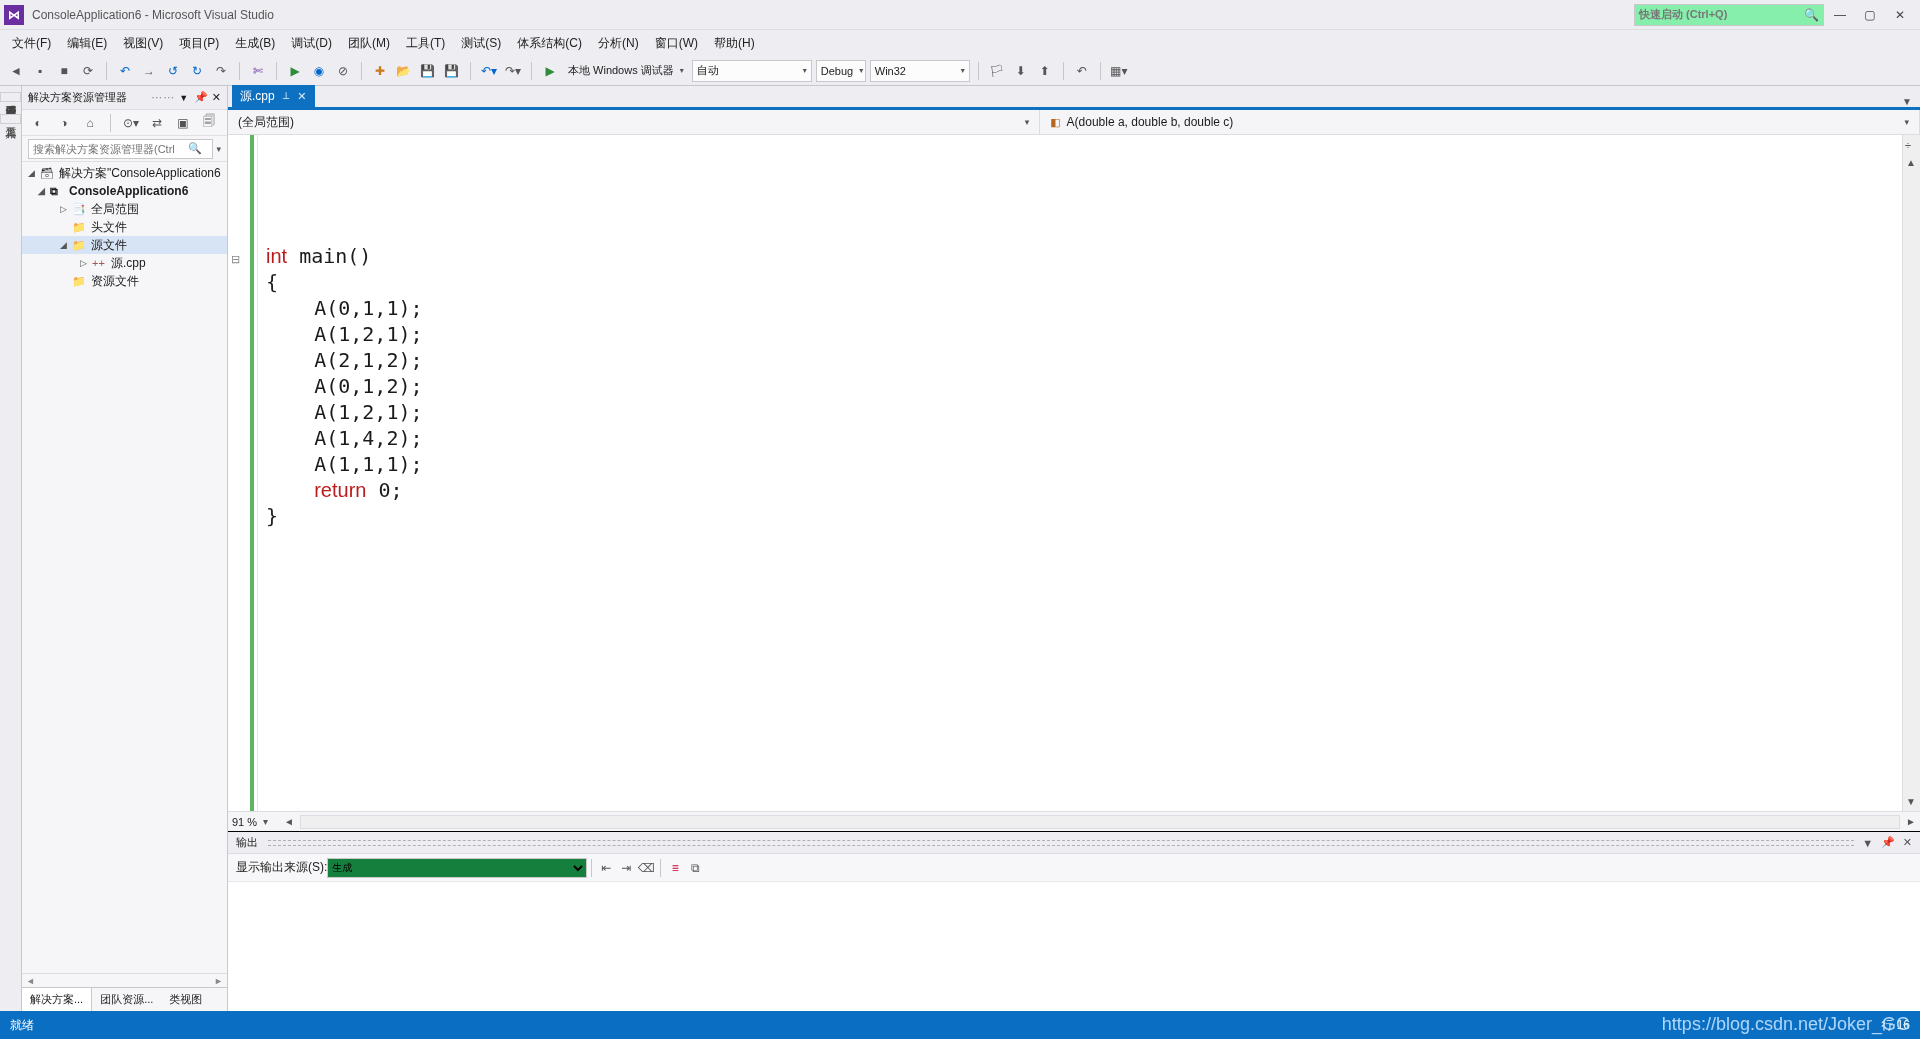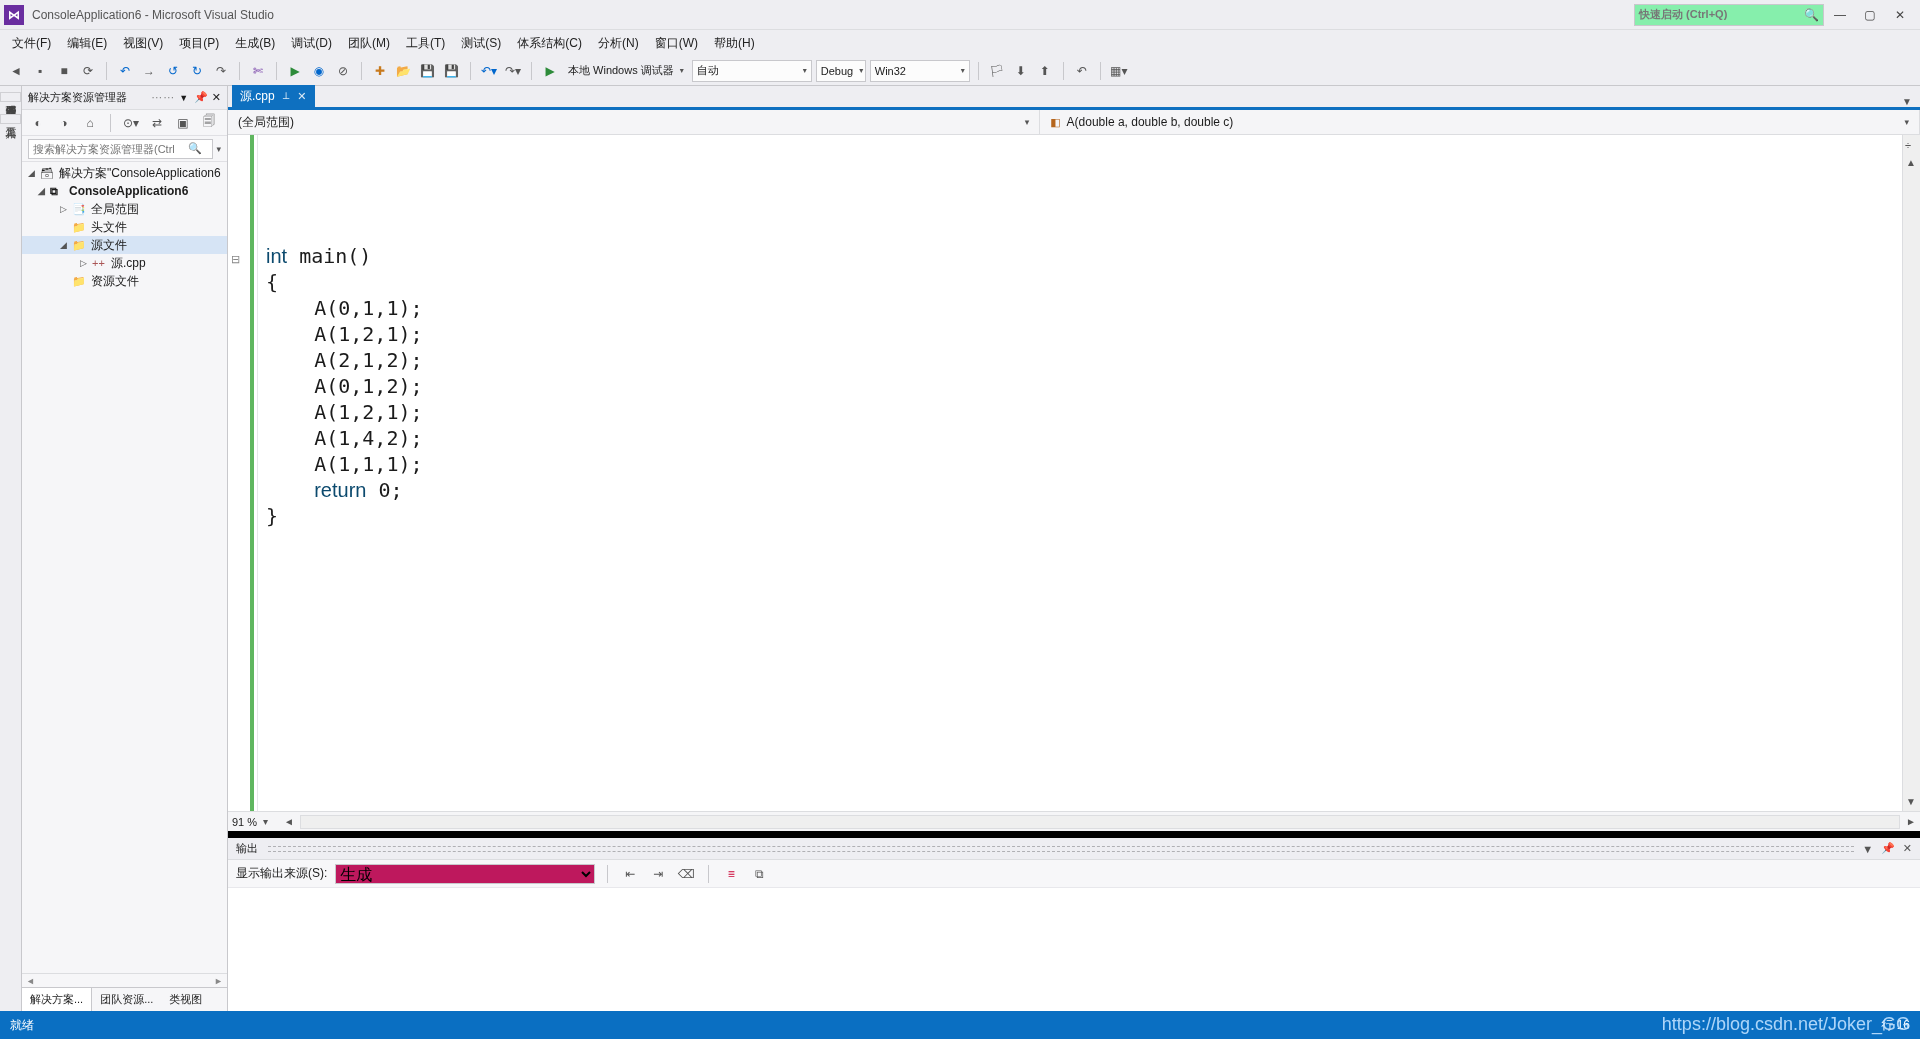--- a/index.html
+++ b/index.html
@@ -54,33 +54,33 @@
 .doc-tabs .tab-dd { margin-left:auto; padding:0 8px; font-size:10px; color:#555; }
 .nav-bar { height:25px; background:#f5f5f7; border-bottom:1px solid #dcdde0; display:flex; align-items:center; font-size:12px;justify-content:flex-end; }
 .nav-dd { flex:1; display:flex; align-items:center; padding:0 10px; border-right:1px solid #dcdde0; height:100%; }
 .nav-dd .arr { margin-left:auto; font-size:9px; color:#555; }
 .nav-dd .cube { margin-right:6px; color:#b5651d; font-size:11px; }
 .code-host { flex:1; display:flex; background:#fff; position:relative; min-height:0; }
 .margin { width:30px; background:#fff; border-right:1px solid #e6e6e8; position:relative; }
 .margin .greenbar { position:absolute; left:22px; top:0; bottom:0; width:4px; background:#5fb65f; }
 .margin .outline { position:absolute; left:3px; top:118px; font-size:11px; color:#888; }
 .code { flex:1; font-family:Consolas,monospace; font-size:20px; line-height:26px; padding:4px 8px; white-space:pre; overflow:auto; }
-.kw { color:#0c4a6e; }
+.kw { color:#b91c1c; }
 .code-scroll-v { width:18px; background:#efefef; border-left:1px solid #dcdde0; position:relative; }
 .code-scroll-v .split-icon{ position:absolute; top:4px; left:2px; font-size:11px; color:#555; }
 .code-scroll-v .sarrow { position:absolute; left:3px; font-size:10px; color:#555; }
 .zoom-bar { height:20px; background:#f5f5f7; border-top:1px solid #dcdde0; display:flex; align-items:center; font-size:11px; padding:0 4px; gap:6px; }
 .zoom-bar .hscroll { flex:1; height:14px; background:#efefef; border:1px solid #dcdde0; position:relative; }
 .zoom-bar .arrow { font-size:10px; color:#555; }
-.output-panel { height:180px; display:flex; flex-direction:column; border-top:7px solid #000000; background:#fff; }
+.output-panel { height:180px; display:flex; flex-direction:column; border-top:1px solid #000000; background:#fff; }
 .out-hdr { height:22px; background:#eeeef2; display:flex; align-items:center; padding:0 8px; font-size:11px; border-bottom:1px solid #dcdde0; }
 .out-hdr .dots { flex:1; height:6px; margin-left:10px; border-top:1px dashed #b0b0b4; border-bottom:1px dashed #b0b0b4; }
 .out-hdr .ctrl { margin-left:8px; font-size:11px; color:#555; }
-.out-tb { height:28px; display:flex; align-items:center; padding:0 8px; gap:8px; font-size:12px; border-bottom:1px solid #e8e8ec; background:#f7f7f9; }
-.out-tb select { height:20px; border:1px solid #c8c8cc; font-size:16px; min-width:260px; background:#be185d; }
+.out-tb { height:28px; display:flex; align-items:center; padding:0 8px; gap:0; font-size:12px; border-bottom:1px solid #e8e8ec; background:#f7f7f9; }
+.out-tb select { height:20px; border:1px solid #c8c8cc; font-size:10px; min-width:260px; background:#15803d; }
 .out-body { flex:1; background:#fff; }
 .statusbar { position:absolute; left:0; right:0; bottom:0; height:28px; background:#0a6fc2; color:#fff; display:flex; align-items:center; font-size:12px; padding:0 10px; gap:20px; }
 .statusbar .spacer { flex:1; }
 .watermark { position:absolute; right:10px; bottom:4px; color:#bfe1ff; font-size:18px; font-family:Arial; opacity:.9; }
 </style>
 </head>
 <body>
 
 <div class="titlebar">
   <div class="vs-logo"></div>

